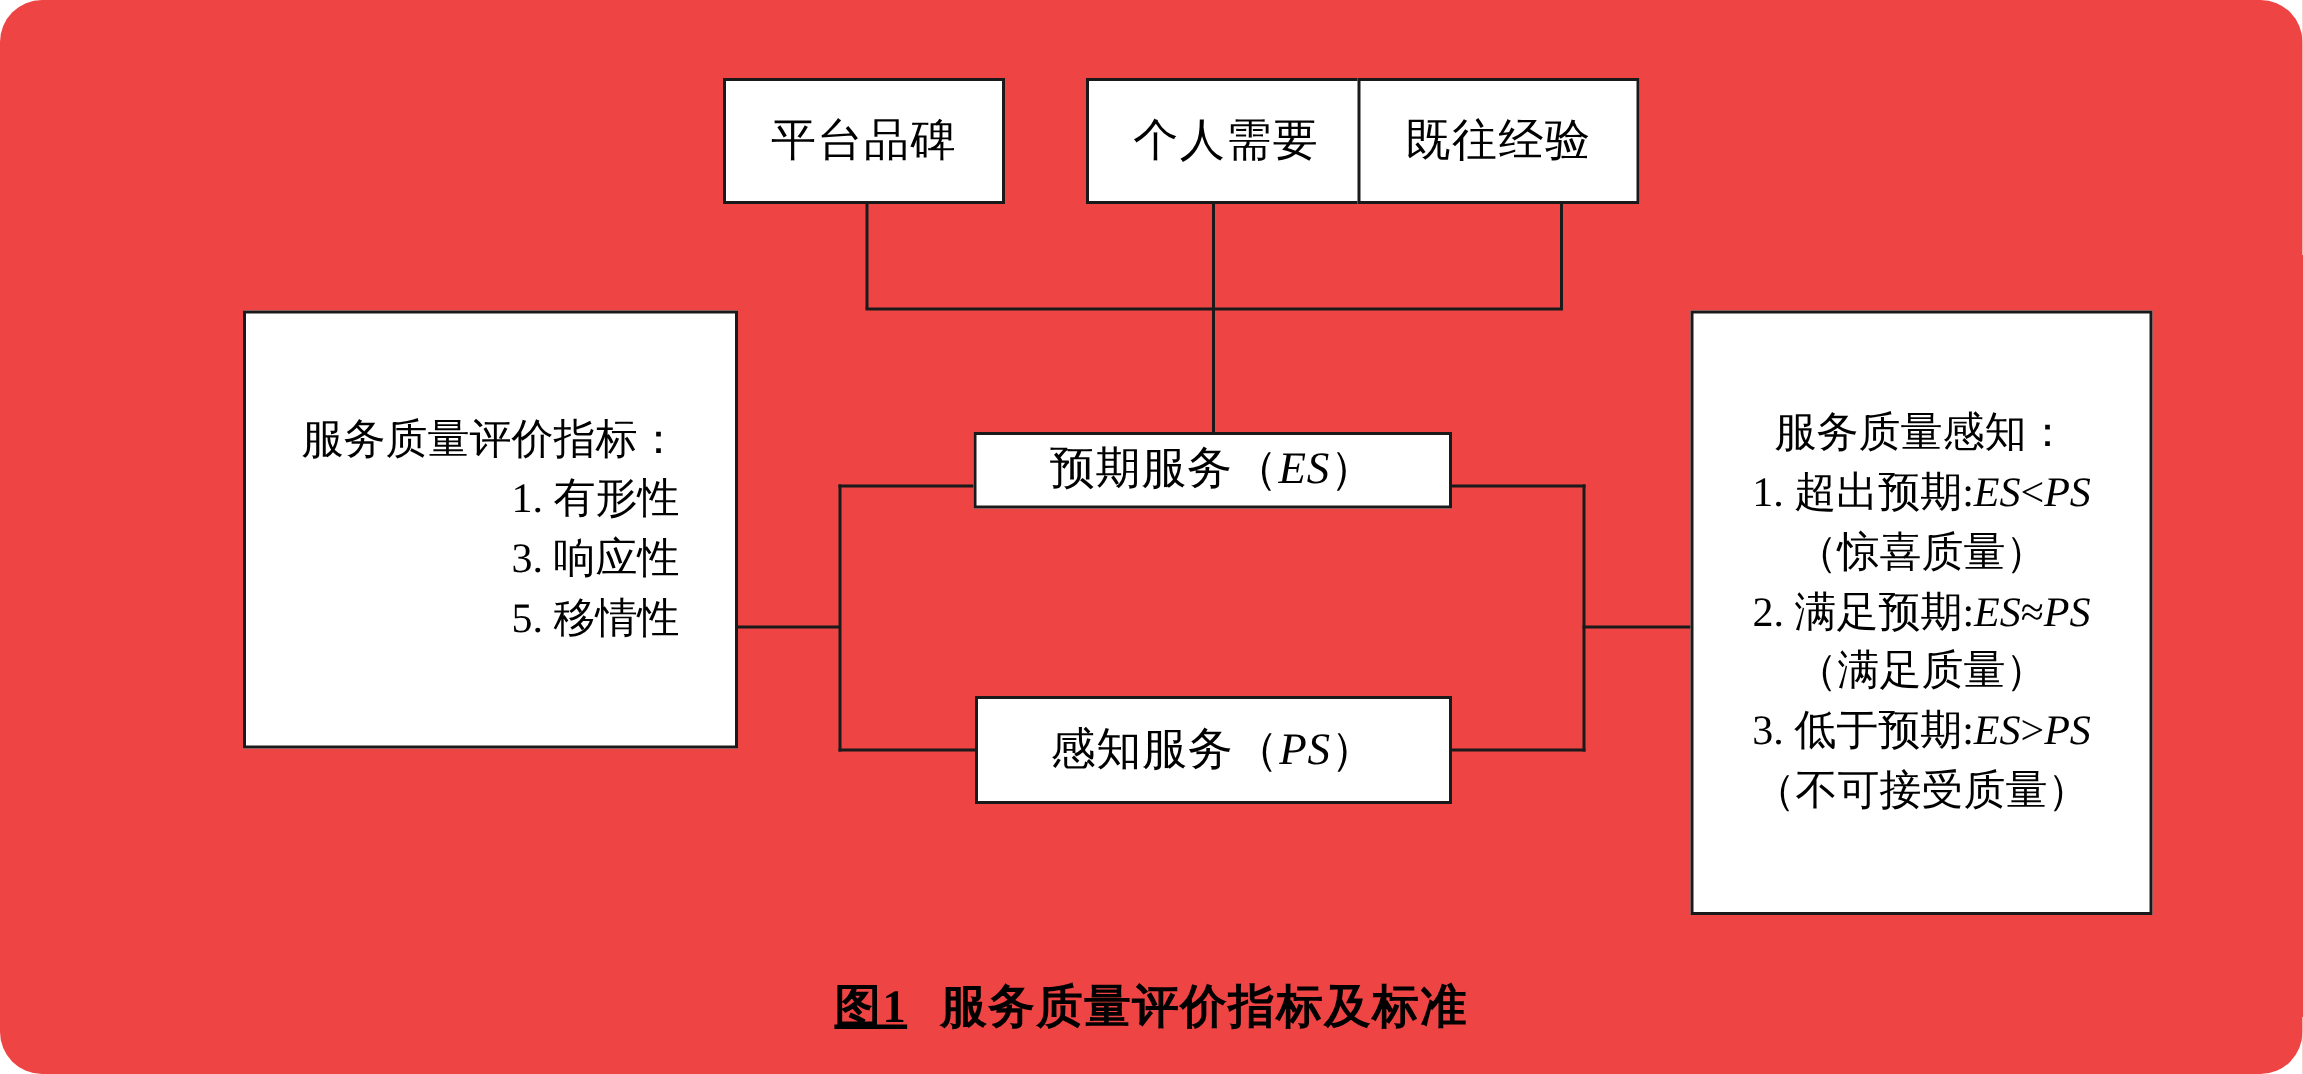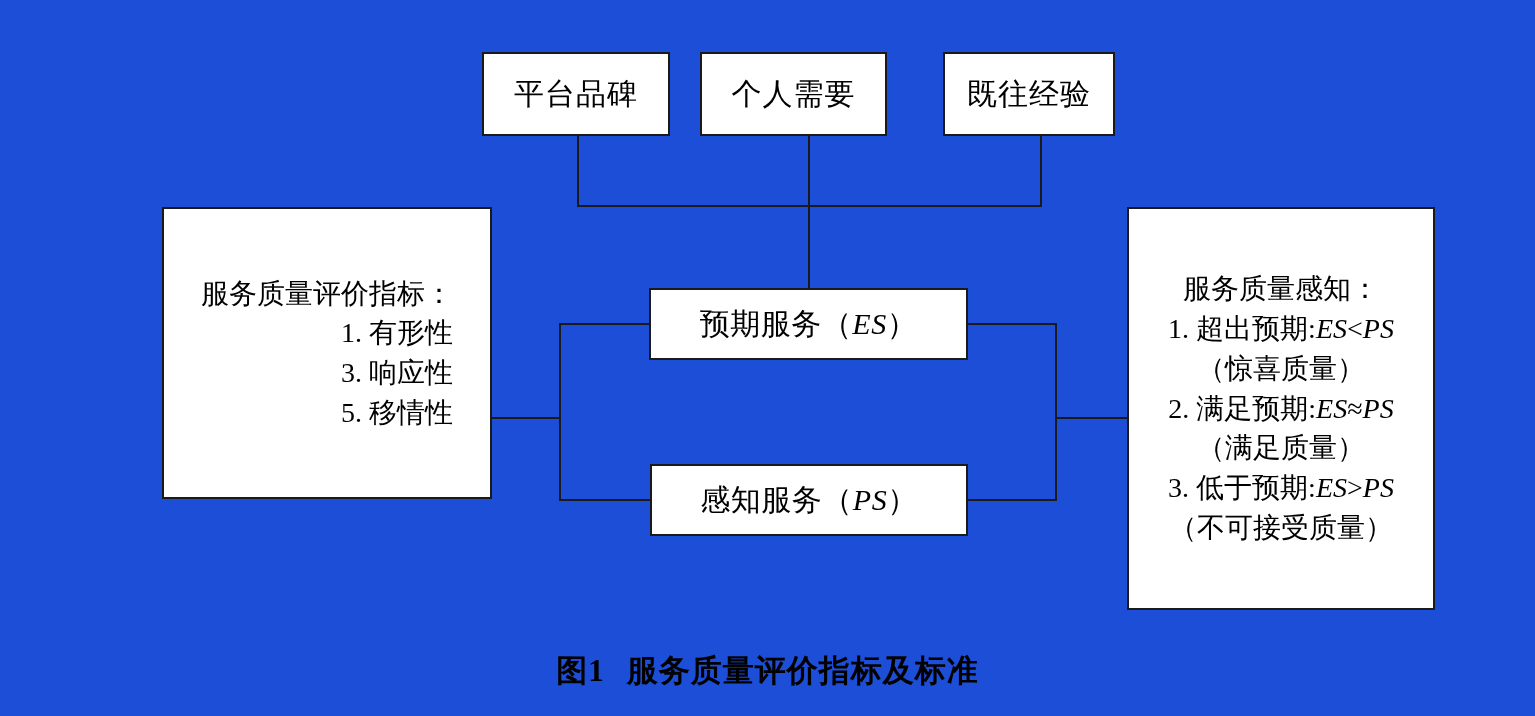--- a/index.html
+++ b/index.html
@@ -9,22 +9,23 @@
     background: #ffffff;
   }
   body {
     font-family: "Liberation Serif", "DejaVu Serif", serif;
     color: #000000;
   }
   #canvas {
     position: relative;
     width: 1535px;
     height: 716px;
-    background: #1d4ed8;
+    background: #ef4444;
     overflow: hidden;
+    border-radius: 28px;
   }
 
   
   .box {
     position: absolute;
     box-sizing: border-box;
     border: 2px solid #1a1a1a;
     background: #ffffff;
     display: flex;
     align-items: center;
@@ -94,48 +95,48 @@
     position: absolute;
     left: 0;
     top: 650px;
     width: 1535px;
     text-align: center;
     font-size: 31px;
     font-weight: bold;
     letter-spacing: 1px;
     white-space: nowrap;
   }
-  #caption .cap-num { margin-right: 22px; }
+  #caption .cap-num { margin-right: 22px; text-decoration: underline; }
 </style>
 </head>
 <body>
 
 <div id="canvas">
 
   <div class="box top-box" style="left:482px; top:52px; width:188px; height:84px;">
     <span class="box-label">平台品碑</span>
   </div>
 
-  <div class="box top-box" style="left:700px; top:52px; width:187px; height:84px;">
+  <div class="box top-box" style="left:724px; top:52px; width:187px; height:84px;">
     <span class="box-label">个人需要</span>
   </div>
 
-  <div class="box top-box" style="left:943px; top:52px; width:172px; height:84px;">
+  <div class="box top-box" style="left:905px; top:52px; width:188px; height:84px;">
     <span class="box-label">既往经验</span>
   </div>
 
   <div class="ln ln-v" style="left:577px; top:135px; height:71px;"></div>
   <div class="ln ln-v" style="left:808px; top:135px; height:71px;"></div>
   <div class="ln ln-v" style="left:1040px; top:135px; height:71px;"></div>
 
   <div class="ln ln-h" style="left:577px; top:205px; width:465px;"></div>
 
   <div class="ln ln-v" style="left:808px; top:205px; height:85px;"></div>
 
-  <div class="box mid-box" style="left:649px; top:288px; width:319px; height:72px;">
+  <div class="box mid-box" style="left:649px; top:288px; width:319px; height:51px;">
     <span class="box-label"><span>预期服务（</span><span class="ital">ES</span><span>）</span></span>
   </div>
 
   <div class="box mid-box" style="left:650px; top:464px; width:318px; height:72px;">
     <span class="box-label"><span>感知服务（</span><span class="ital">PS</span><span>）</span></span>
   </div>
 
   <div class="ln ln-h" style="left:492px; top:417px; width:68px;"></div>
 
   <div class="ln ln-v" style="left:559px; top:323px; height:178px;"></div>

